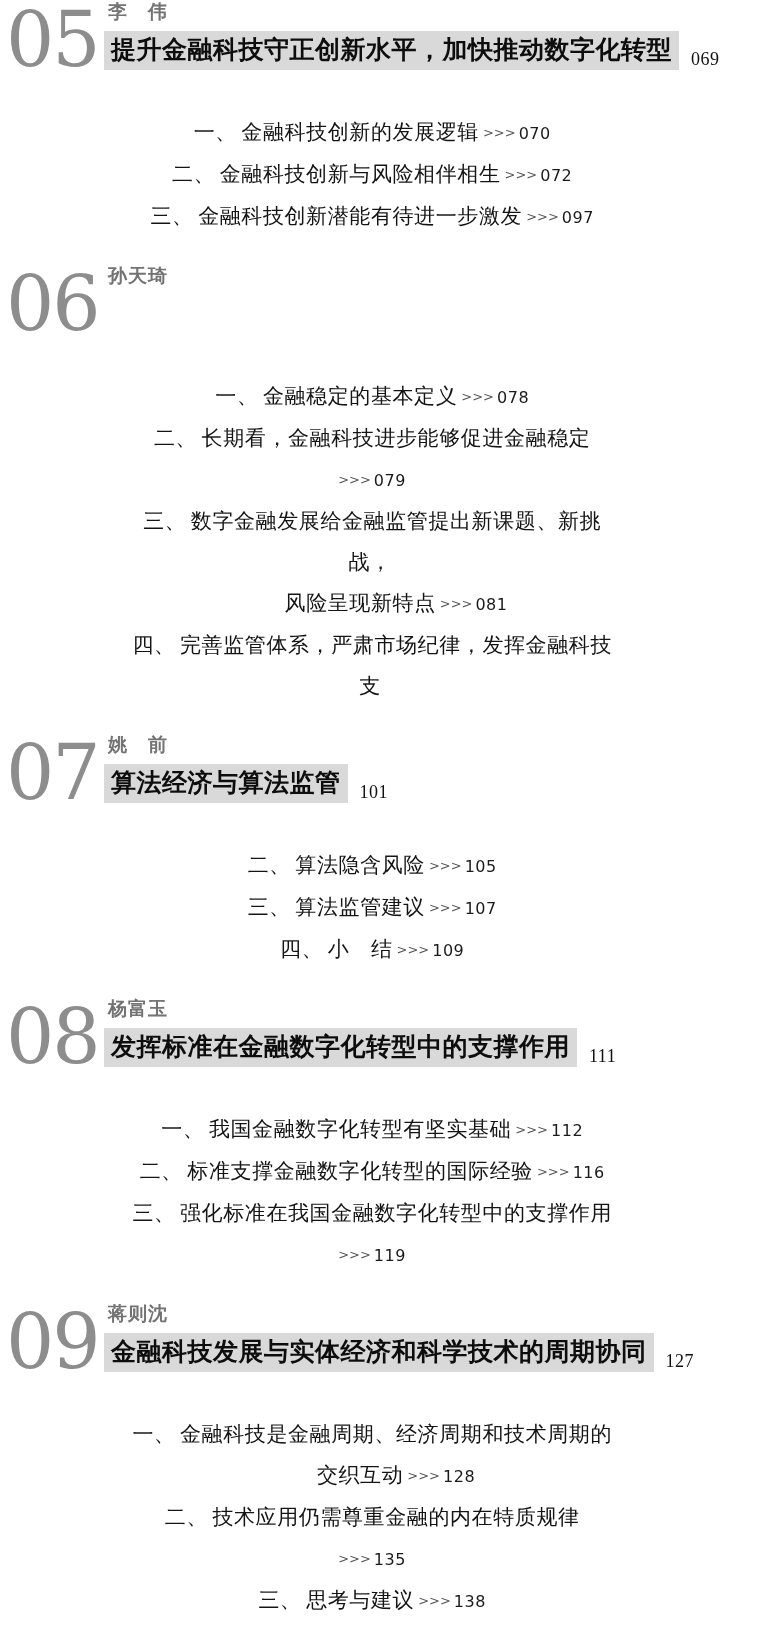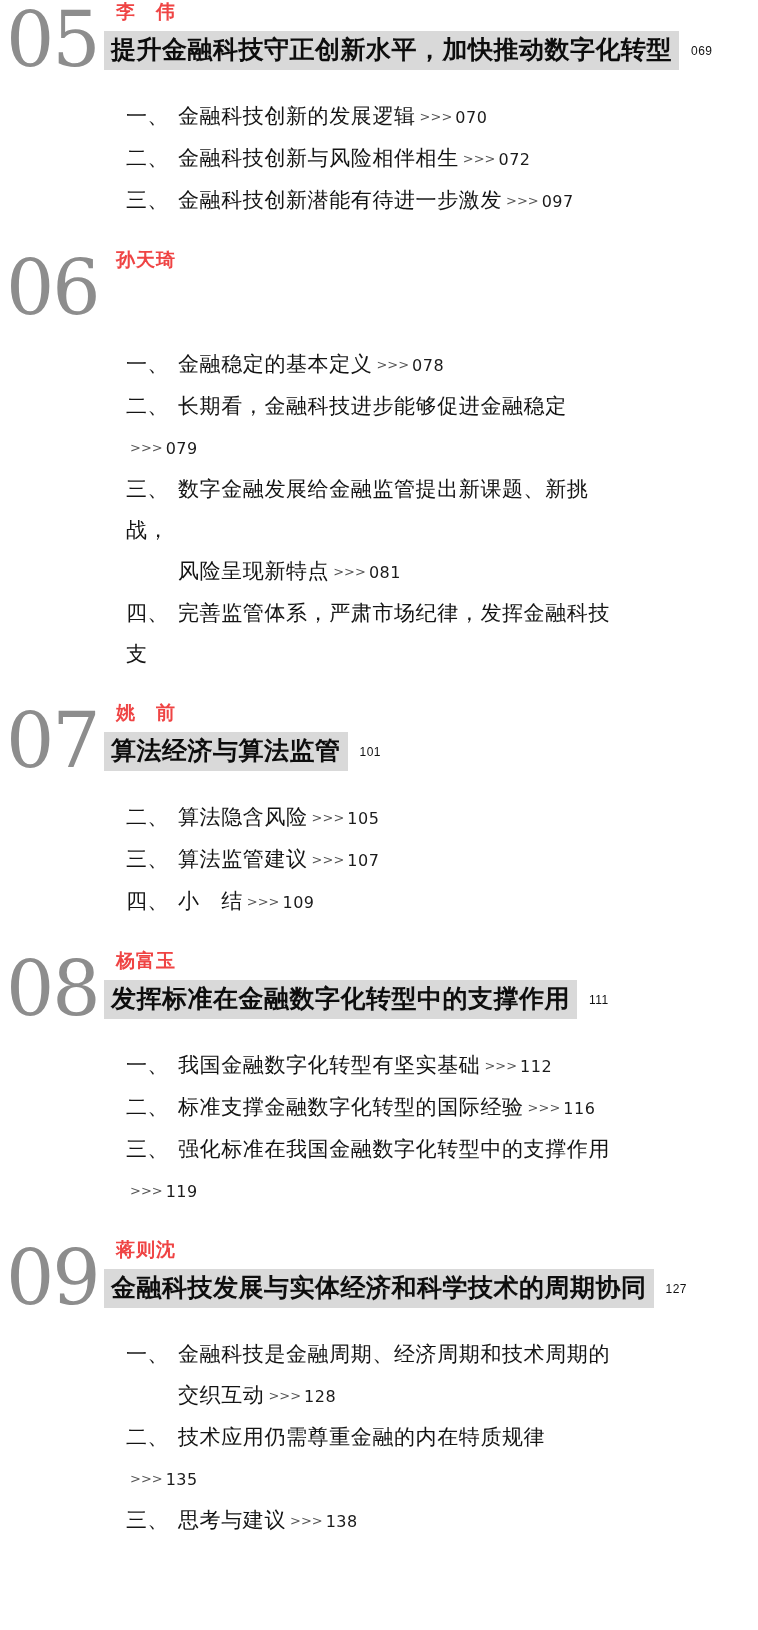--- a/index.html
+++ b/index.html
@@ -39,51 +39,52 @@
     font-size: 76px;
     line-height: 76px;
     font-weight: 400;
     color: #8d8d8d;
     letter-spacing: -2px;
   }
   .author {
     font-family: "DejaVu Sans", "Liberation Sans", sans-serif;
     font-size: 19px;
     font-weight: 700;
-    color: #ef4444;
+    color: #737373;
     letter-spacing: 1px;
-    margin: 0 0 9px 12px;
+    margin: 0 0 9px 4px;
     line-height: 22px;
   }
   .title-row {
     display: flex;
-    align-items: center;
+    align-items: flex-end;
     gap: 12px;
   }
   .title {
     font-family: "DejaVu Sans", "Liberation Sans", sans-serif;
     font-size: 25px;
     font-weight: 700;
     color: #0d0d0d;
     background: #d9d9d9;
     padding: 3px 7px 5px 7px;
     line-height: 31px;
     letter-spacing: 0.5px;
     white-space: nowrap;
   }
   .title-page {
-    font-family: Liberation Sans, sans-serif;
-    font-size: 12px;
+    font-family: Liberation Serif, serif;
+    font-size: 18px;
     font-weight: 400;
     color: #111;
     letter-spacing: 0.5px;
   }
   .subs {
-    margin-top: 4px;
+    margin-top: 20px;
     padding-left: 126px;
+    text-align: center;
   }
   .sub {
     display: block;
     font-size: 21px;
     line-height: 41px;
     color: #141414;
     letter-spacing: 0.6px;
   }
   .sub .marker {
     display: inline-block;

